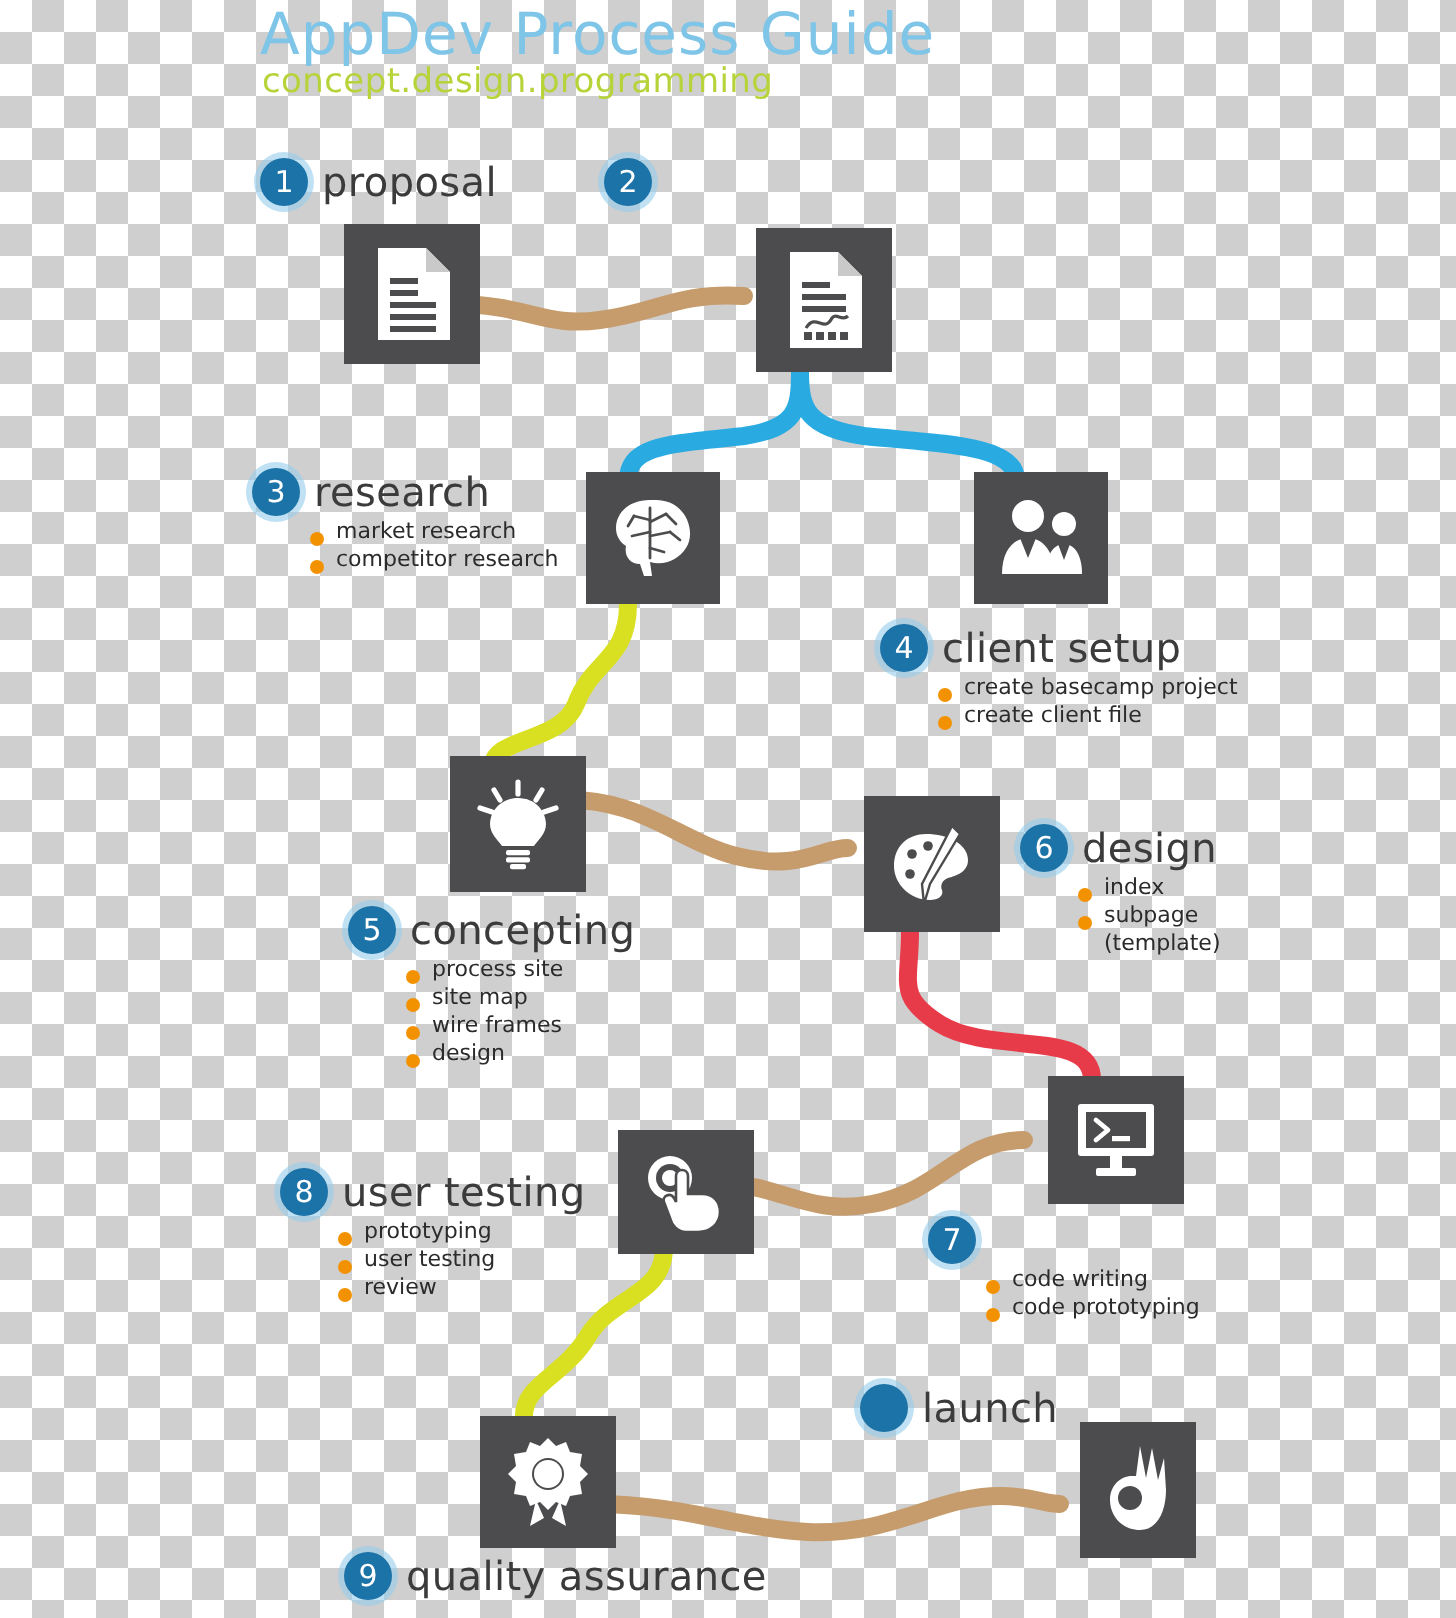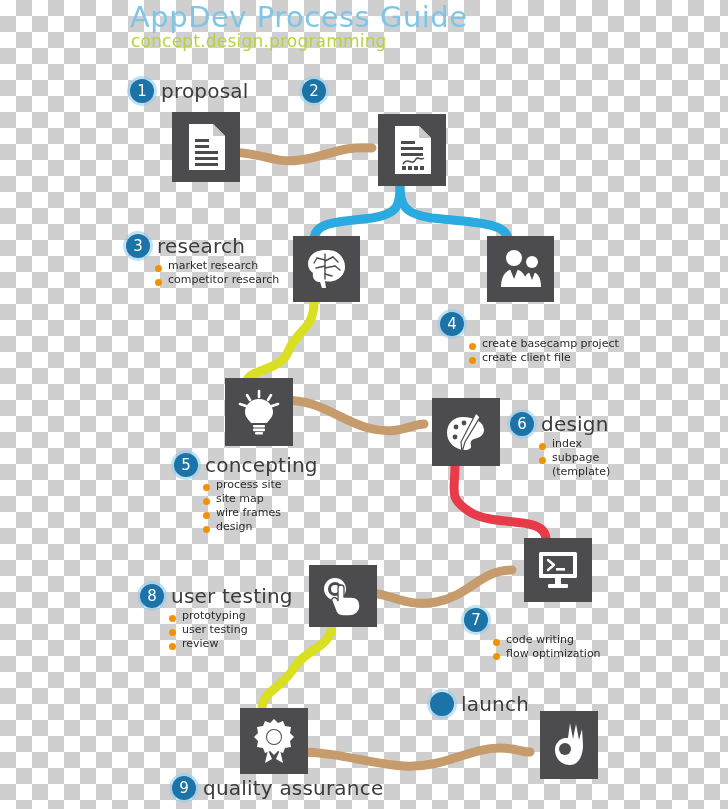--- a/index.html
+++ b/index.html
@@ -59,21 +59,21 @@
     flex:0 0 auto;
     font-family:"DejaVu Sans", sans-serif;
   }
   .badge.blank{background:#1b73a8;}
   .step-title{
     font-size:20px;color:#3b3b3b;letter-spacing:.2px;
     font-family:"DejaVu Sans", sans-serif;
   }
   .bullets{margin:1px 0 0 29px;padding:0;list-style:none;}
   .bullets li{
-    display:flex;align-items:center;gap:6px;
+    display:flex;align-items:flex-end;gap:6px;
     font-size:11px;color:#2b2b2b;line-height:14px;white-space:nowrap;
     font-family:"DejaVu Sans", sans-serif;
   }
   .dot{
     width:7px;height:7px;border-radius:50%;background:#f39200;
     flex:0 0 auto;margin-top:4px;
   }
   .bullets li.cont .dot{visibility:hidden;}
 </style>
 </head>
@@ -186,20 +186,21 @@
           <path d="M30 18 L35 22"></path>
           <path d="M12 10 L9 15"></path>
         </g>
       </svg>
         </span>
     </div>
 
     <div class="step" style="left:428px;top:312px;">
       <div class="step-head">
         <span class="badge">4</span>
+        <span class="step-title">client setup</span>
       </div>
       <ul class="bullets">
         <li>
             <span class="dot"></span>
             <span>create basecamp project</span>
           </li>
         <li>
             <span class="dot"></span>
             <span>create client file</span>
           </li>
@@ -302,21 +303,21 @@
       <div class="step-head">
         <span class="badge">7</span>
       </div>
       <ul class="bullets">
         <li>
             <span class="dot"></span>
             <span>code writing</span>
           </li>
         <li>
             <span class="dot"></span>
-            <span>flow optimization</span>
+            <span>code prototyping</span>
           </li>
       </ul>
     </div>
     <div class="tile" style="left:512px;top:538px;width:68px;height:64px;">
       <span>
       <svg width="46" height="42" viewBox="0 0 46 42">
         <rect x="4" y="3" width="38" height="26" rx="1.5" fill="#ffffff"></rect>
         <rect x="8" y="7" width="30" height="18" fill="#4c4c4e"></rect>
         <path d="M13 11 L19 16 L13 21" stroke="#ffffff" stroke-width="2.4" fill="none" stroke-linecap="round" stroke-linejoin="round"></path>
         <rect x="21" y="19" width="9" height="2.6" fill="#ffffff"></rect>

